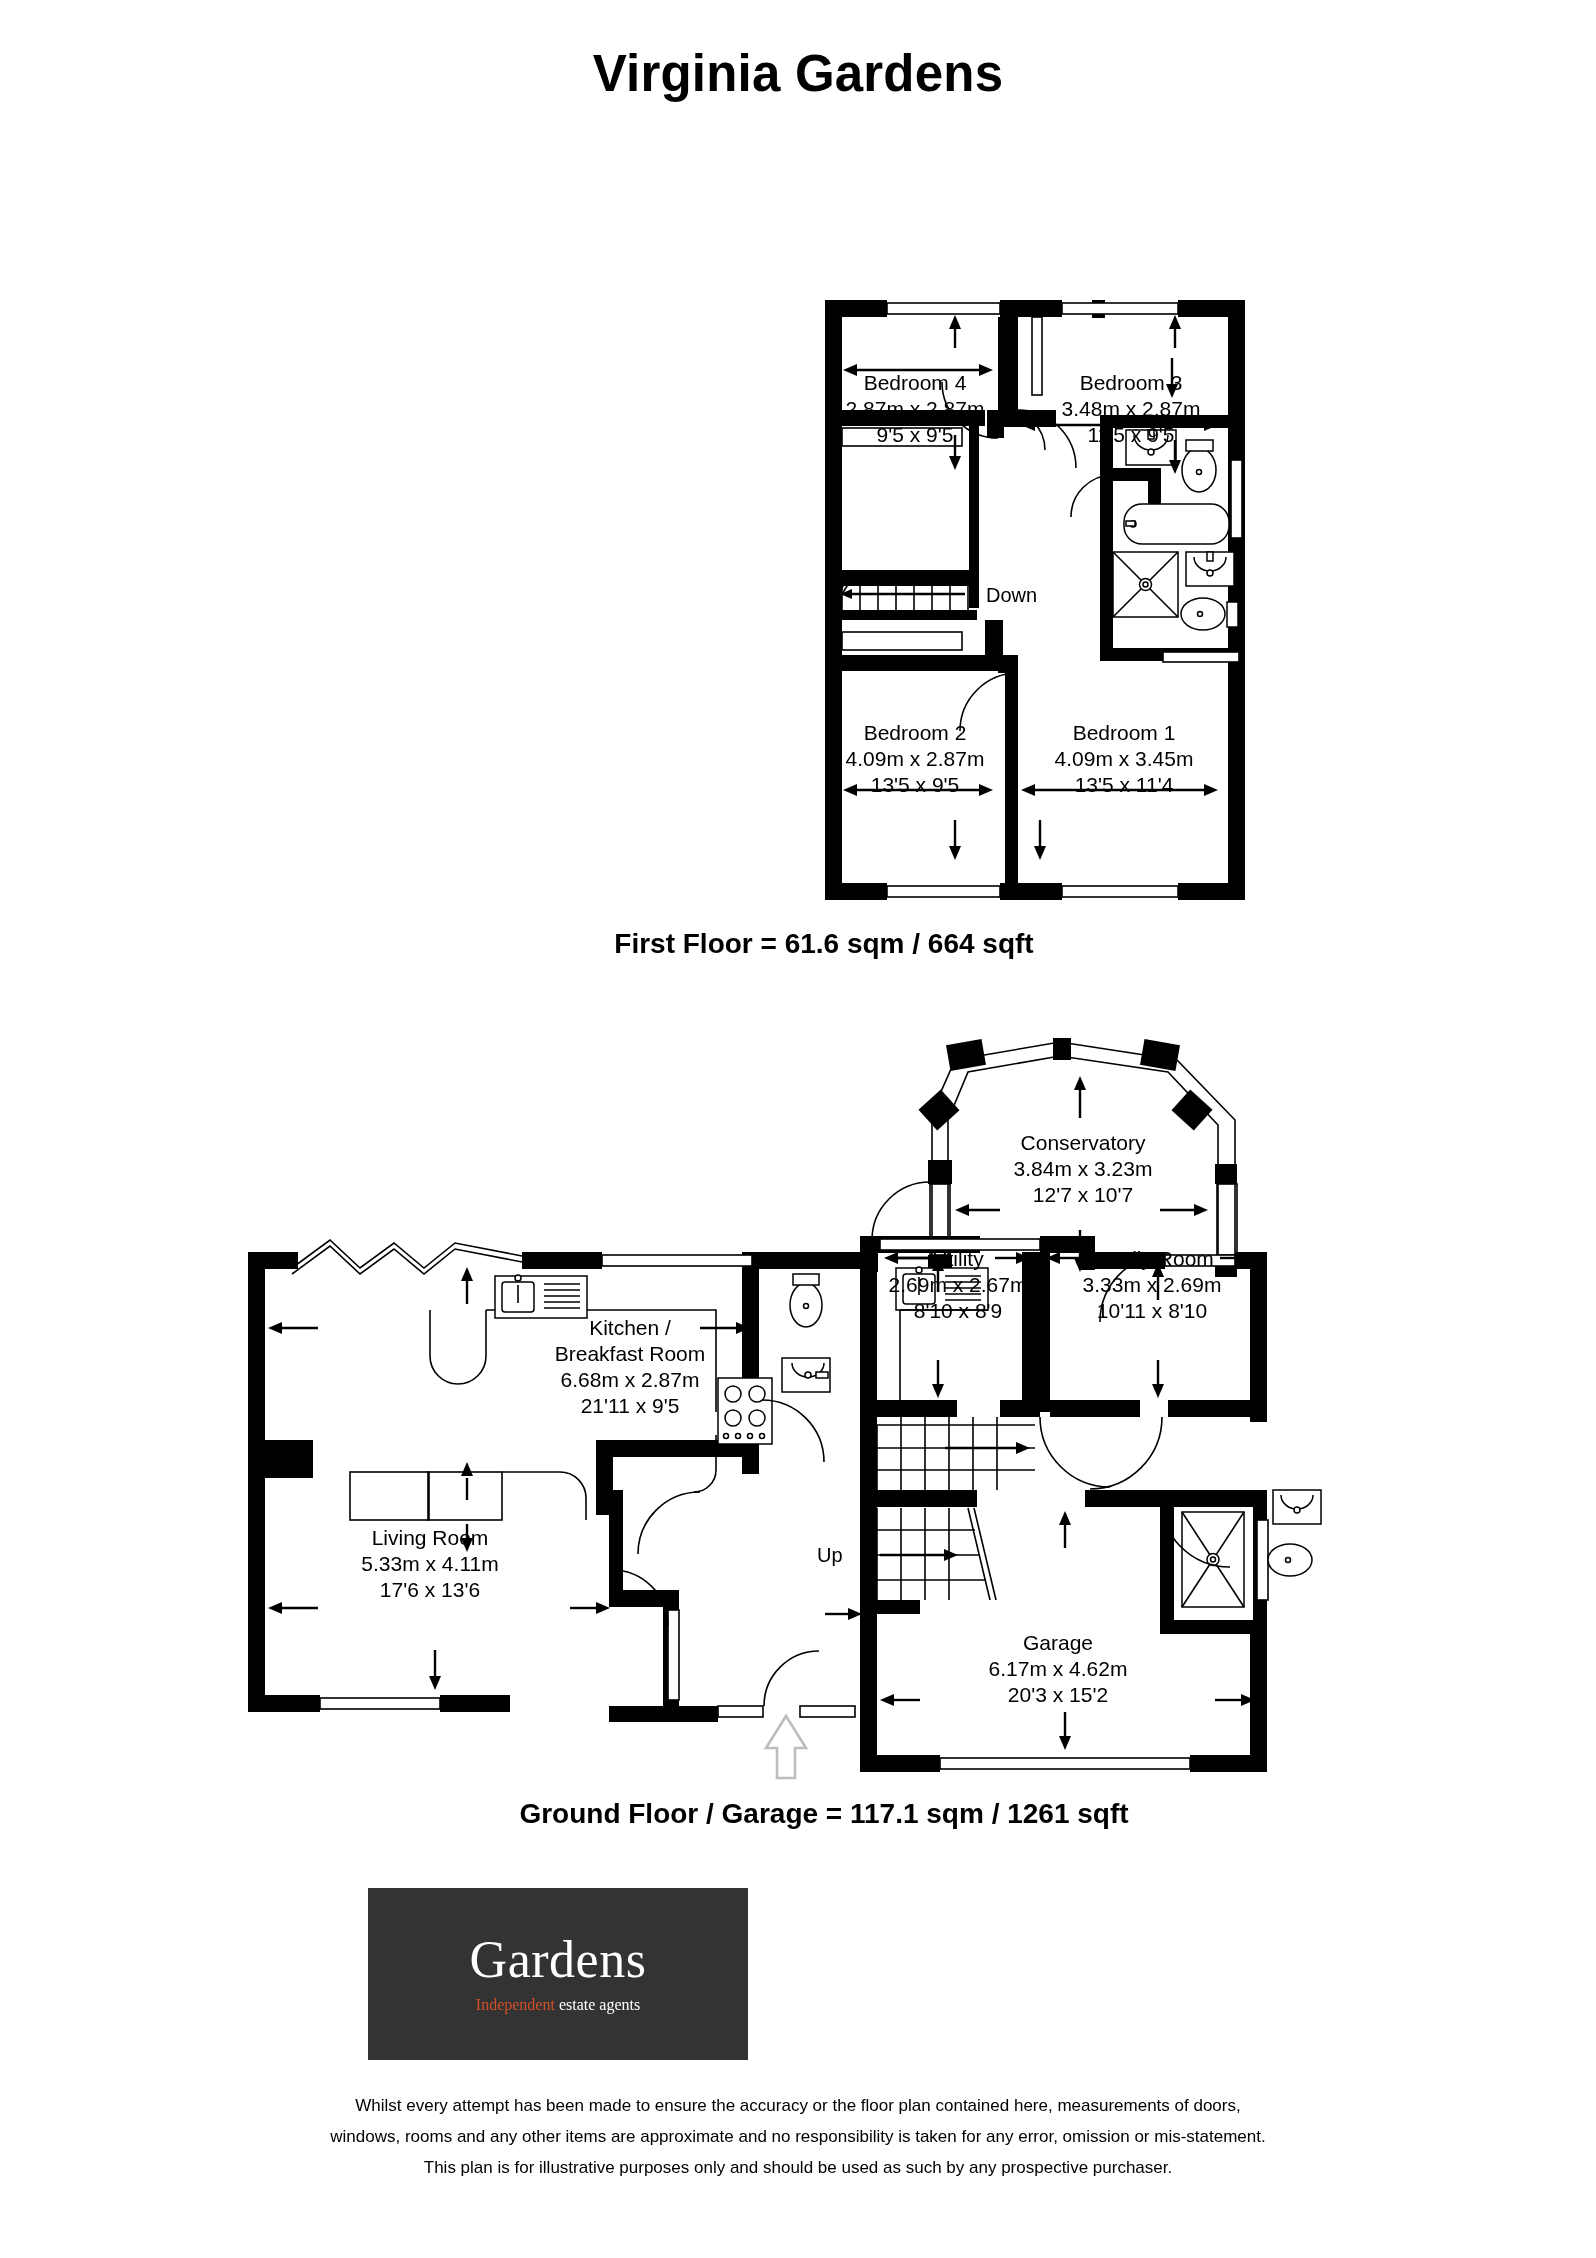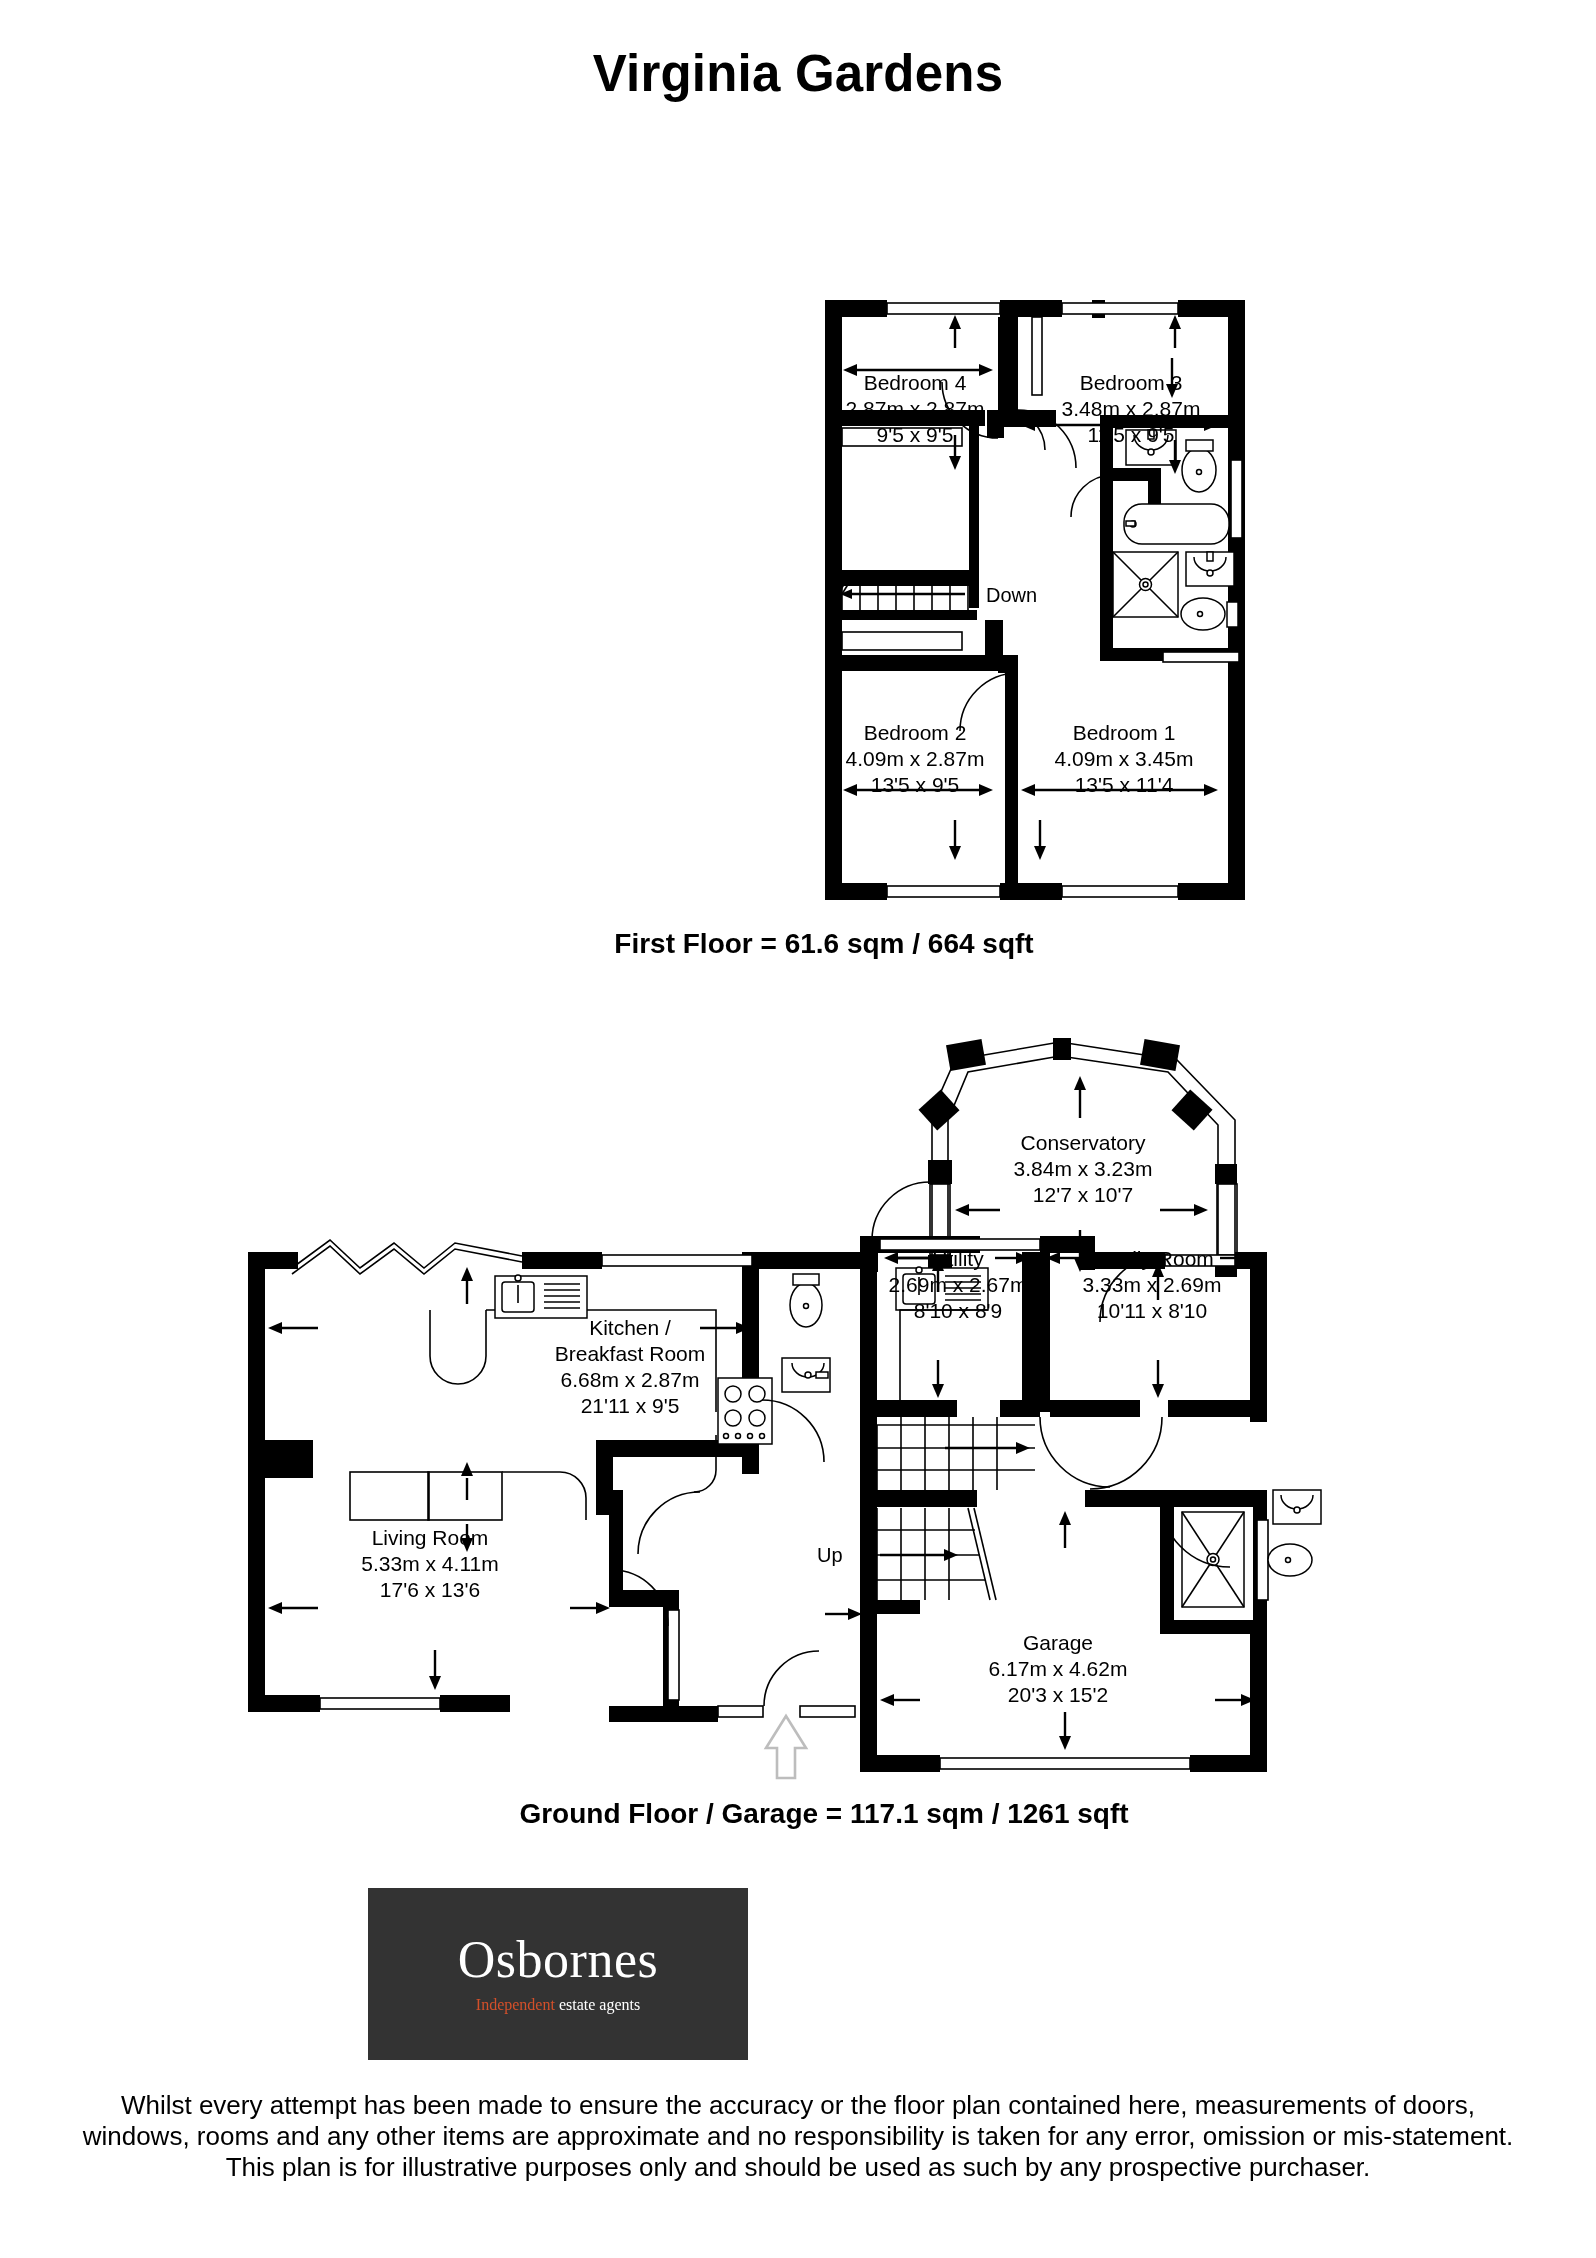--- a/index.html
+++ b/index.html
@@ -51,21 +51,21 @@
     letter-spacing:.5px;
   }
   .logo-sub{
     position:absolute;left:0;top:108px;width:380px;text-align:center;
     font-family:"Liberation Serif",serif;font-size:16px;color:#ffffff;
   }
   .logo-sub .ind{color:#d4502a;}
 
   .disclaimer{
     position:absolute;left:0;top:2090px;width:1596px;text-align:center;
-    font-size:26px;line-height:31px;
+    font-size:17px;line-height:31px;
   }
   .disclaimer div{white-space:nowrap;}
 </style>
 </head>
 <body>
 
 <div class="page">
 
   <div class="title">Virginia Gardens</div>
 
@@ -582,21 +582,21 @@
       <text class="roomtext" x="1058" y="676">6.17m x 4.62m</text>
       <text class="roomtext" x="1058" y="702">20'3 x 15'2</text>
 
       <text class="smalltext" x="766" y="808" font-size="34" text-anchor="middle">IN</text>
     </g>
   </svg>
 
   <div class="floorlabel" id="ground-floor-label">Ground Floor / Garage = 117.1 sqm / 1261 sqft</div>
 
   <div class="logo">
-    <div class="logo-name">Osbornes</div>
+    <div class="logo-name">Gardens</div>
     <div class="logo-sub">
       <span class="ind">Independent</span><span> estate agents</span>
     </div>
   </div>
 
   <div class="disclaimer">
     <div>Whilst every attempt has been made to ensure the accuracy or the floor plan contained here, measurements of doors,</div>
     <div>windows, rooms and any other items are approximate and no responsibility is taken for any error, omission or mis-statement.</div>
     <div>This plan is for illustrative purposes only and should be used as such by any prospective purchaser.</div>
   </div>

